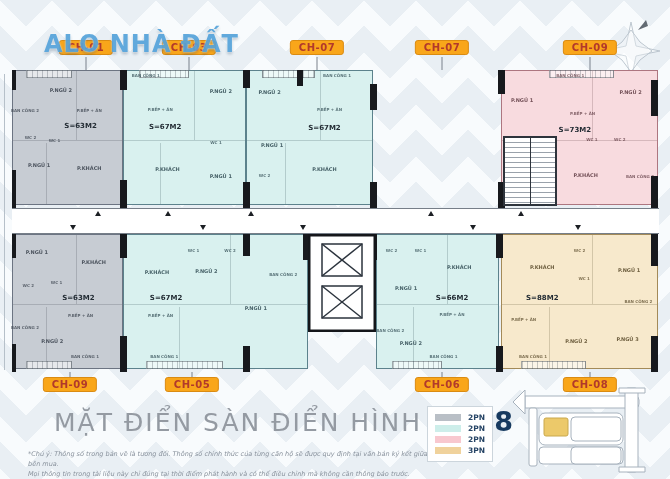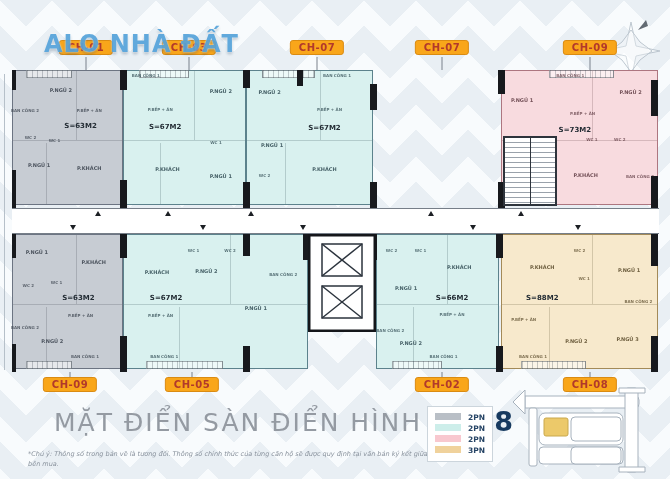--- a/index.html
+++ b/index.html
@@ -63,21 +63,21 @@
   .stairs{left:503px;top:136px;width:54px;height:70px;background:#fff;border:2px solid #2e343c;box-sizing:border-box;z-index:4;
         background-image:repeating-linear-gradient(180deg,#fff 0 4px,#9aa2ab 4px 5px);}
   .stairs::after{content:"";position:absolute;left:50%;top:0;bottom:0;width:1px;background:#2e343c;}
   .dimline{left:4px;top:74px;width:1px;height:296px;background:#b6c0c9;z-index:1;}
   
   .title{left:54px;top:406px;font-size:25px;color:#949aa2;letter-spacing:2px;white-space:nowrap;z-index:2;}
   .title .sep{color:#c2c9d0;margin:0 5px;font-weight:300;}
   .title .range{color:#16395f;font-weight:700;font-size:27px;letter-spacing:1px;}
   .foot{left:28px;top:449px;width:440px;font-size:6.5px;font-style:italic;color:#87909b;line-height:1.55;z-index:2;}
   .legend{left:427px;top:406px;background:#fff;border:1px solid #ccd5dc;padding:4px 7px;z-index:2;}
-  .lg-row{display:flex;align-items:flex-start;margin:2px 0;}
+  .lg-row{display:flex;align-items:center;margin:2px 0;}
   .lg-sw{width:26px;height:7px;margin-right:7px;}
   .lg-lb{font-size:7.5px;color:#274566;font-weight:700;}
   .minimap{left:505px;top:386px;z-index:2;}
   .compass{left:598px;top:16px;z-index:2;opacity:.85;}
 </style>
 </head>
 <body>
 
 <div id="stage">
 
@@ -216,21 +216,21 @@
         <span class="area" style="left: 62%; top: 47%;">S=66M2</span>
         <span class="room sm" style="left: 12%; top: 12%;">WC 2</span>
         <span class="room sm" style="left: 36%; top: 12%;">WC 1</span>
         <span class="room" style="left: 68%; top: 24%;">P.KHÁCH</span>
         <span class="room" style="left: 24%; top: 40%;">P.NGỦ 1</span>
         <span class="room sm" style="left: 62%; top: 60%;">P.BẾP + ĂN</span>
         <span class="room sm" style="left: 11%; top: 72%;">BAN CÔNG 2</span>
         <span class="room" style="left: 28%; top: 81%;">P.NGỦ 2</span>
         <span class="room sm" style="left: 55%; top: 92%;">BAN CÔNG 1</span>
       </div>
-      <div class="pill bottom" style="left: 442px; background: rgb(249, 166, 26); color: rgb(178, 57, 43);">CH-02</div>
+      <div class="pill bottom" style="left: 442px; background: rgb(249, 166, 26); color: rgb(178, 57, 43);">CH-06</div>
       <div class="conn bottom" style="left: 442px;"></div>
       <div class="unit bottom tan" style="left: 501px; width: 157px;">
         <div class="balcony"></div>
         <i class="rl l1"></i>
         <i class="rl l2"></i>
         <i class="rl l3"></i>
         <span class="area" style="left: 26%; top: 47%;">S=88M2</span>
         <span class="room" style="left: 26%; top: 24%;">P.KHÁCH</span>
         <span class="room sm" style="left: 50%; top: 12%;">WC 2</span>
         <span class="room sm" style="left: 53%; top: 33%;">WC 1</span>
@@ -279,20 +279,21 @@
       <div class="tri down" style="left: 470px;"></div>
       <div class="tri down" style="left: 575px;"></div>
     </div>
 
   <div class="abs title">
     <span>MẶT ĐIỂN SÀN ĐIỂN HÌNH</span><span class="sep">|</span><span class="range">2-18</span>
   </div>
 
   <div class="abs foot">
     <div>*Chú ý: Thông số trong bản vẽ là tương đối. Thông số chính thức của từng căn hộ sẽ được quy định tại văn bản ký kết giữa bên bán và bên mua.</div>
+    <div>Mọi thông tin trong tài liệu này chỉ đúng tại thời điểm phát hành và có thể điều chỉnh mà không cần thông báo trước.</div>
   </div>
 
   <div class="abs legend" id="legend">
       <div class="lg-row">
         <i class="lg-sw" style="background: rgb(185, 191, 198);"></i>
         <span class="lg-lb">2PN</span>
       </div>
       <div class="lg-row">
         <i class="lg-sw" style="background: rgb(205, 238, 234);"></i>
         <span class="lg-lb">2PN</span>

